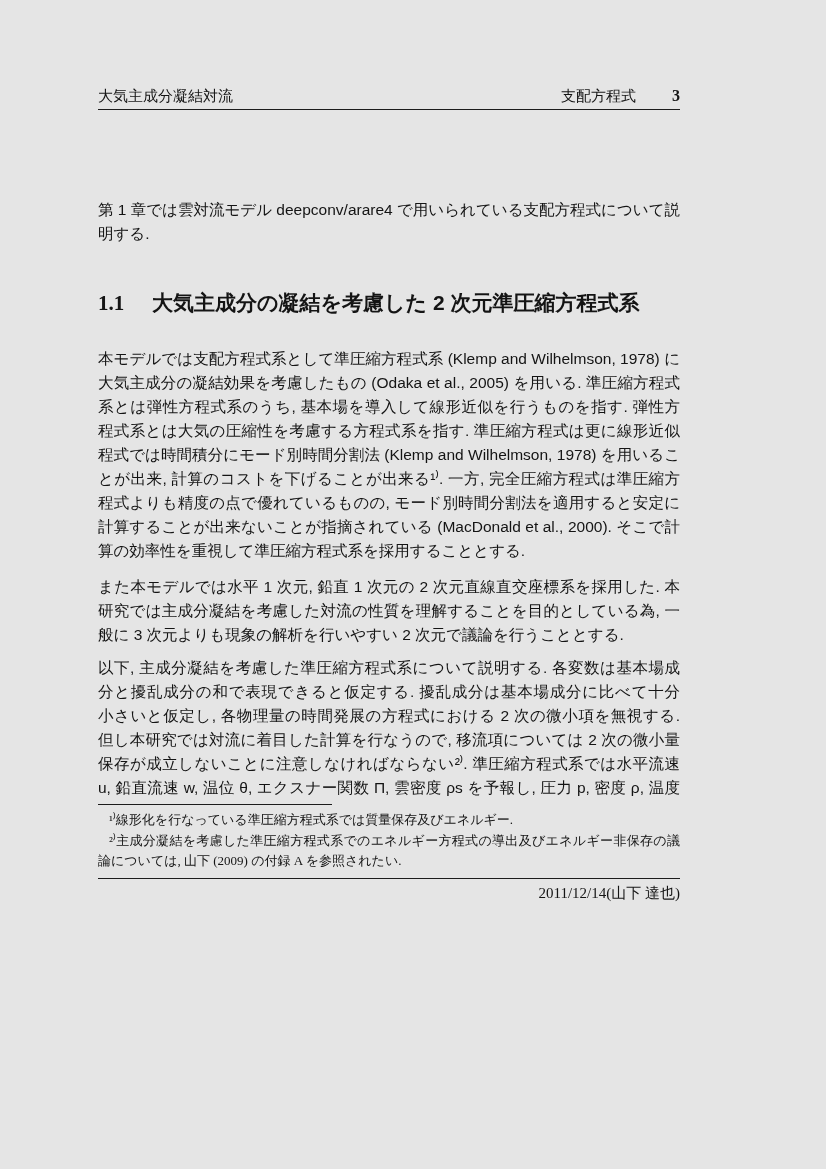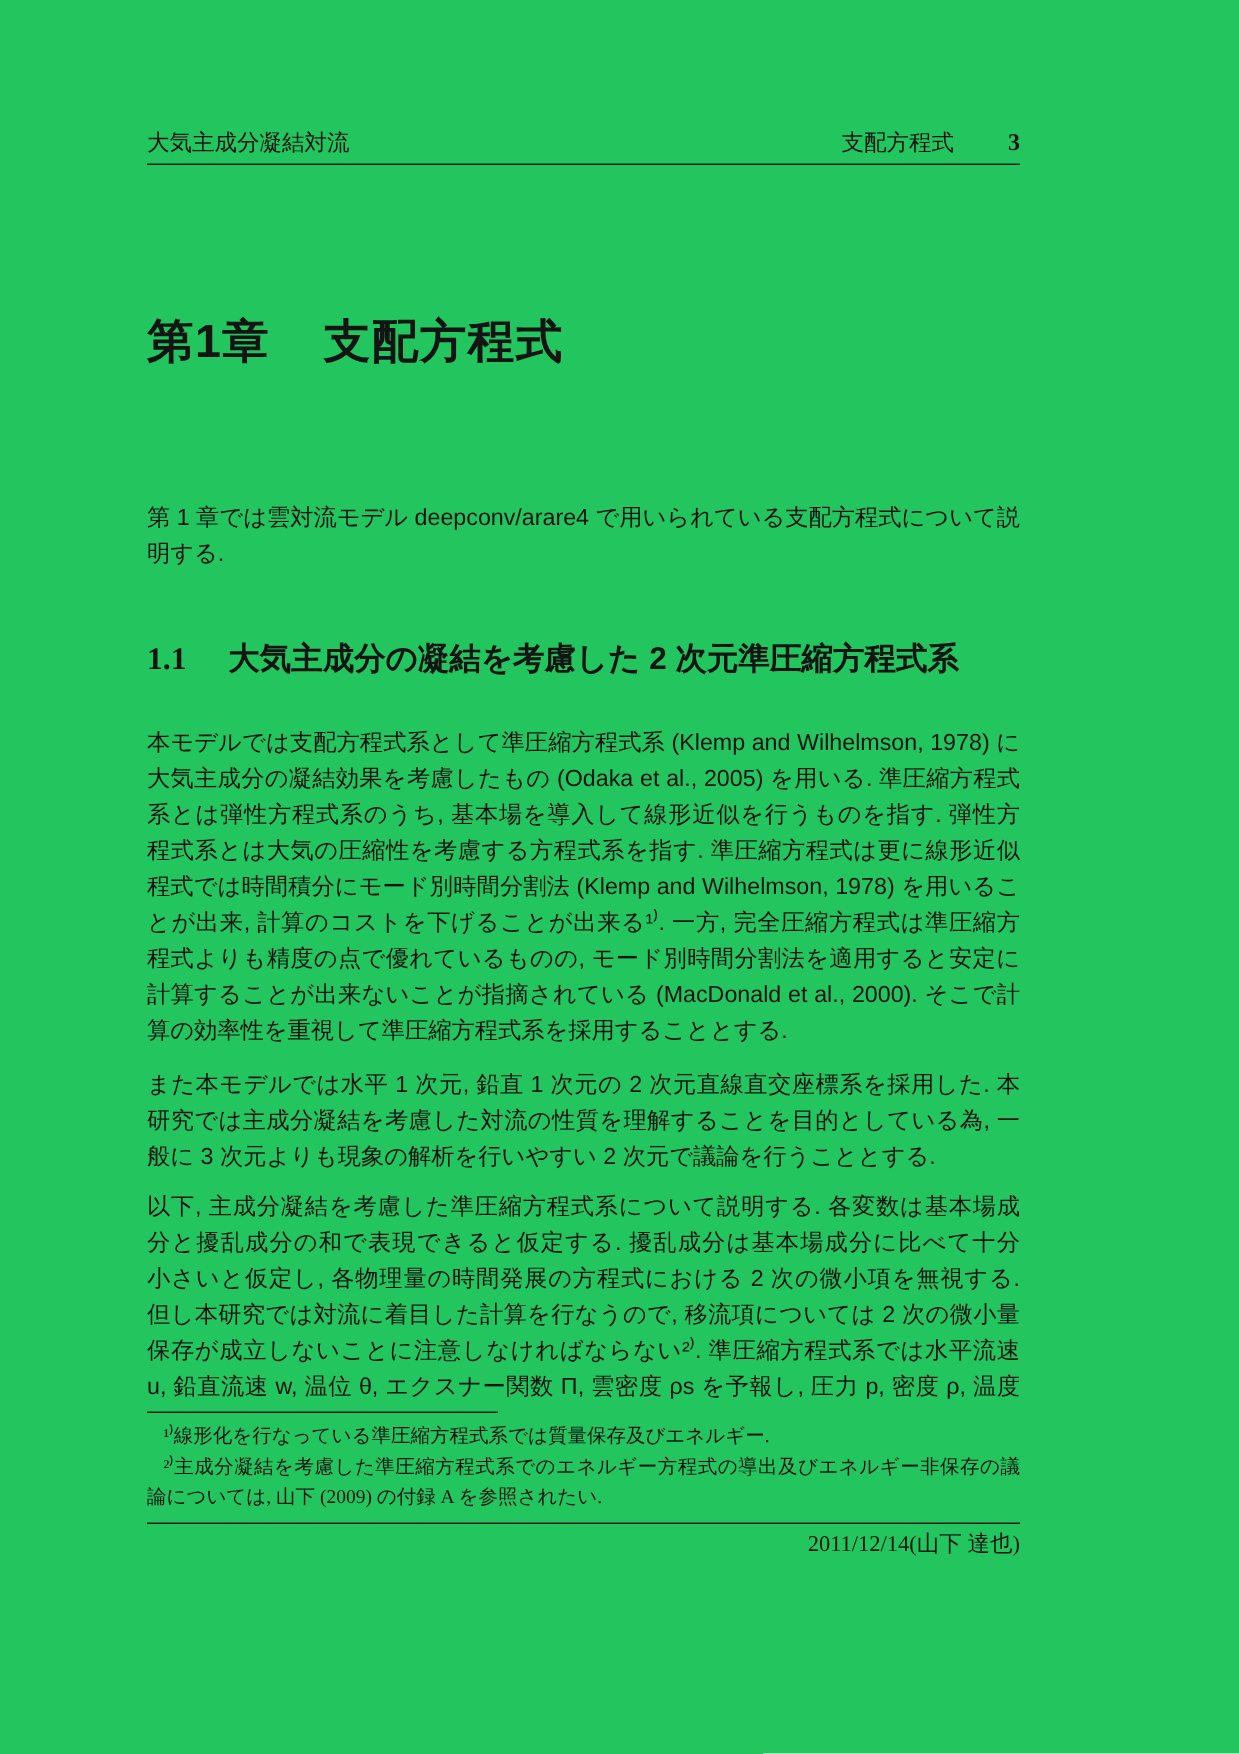--- a/index.html
+++ b/index.html
@@ -1,21 +1,21 @@
 <!DOCTYPE html>
 <html lang="ja"><head>
 <meta charset="utf-8">
 <style>
   html,body{margin:0;padding:0;background:#ffffff;}
   .page{
     position:relative;
     width:826px;height:1169px;
     box-sizing:border-box;
     padding:86px 146px 0 98px;
-    background:#22c55e;
+    background:#e5e5e5;
     color:#141414;
     overflow:hidden;
   }
   
   .header{
     display:flex;justify-content:space-between;align-items:baseline;
     font-family:"Liberation Sans",sans-serif;
     font-size:15px;
     border-bottom:1.3px solid #1c1c1c;
     padding-bottom:4px;
@@ -82,24 +82,20 @@
 <div class="page">
 
   <div class="header">
     <span>大気主成分凝結対流</span>
     <span class="header-right">
       <span>支配方程式</span>
       <span class="pagenum">3</span>
     </span>
   </div>
 
-  <h1 class="chapter">
-    <span class="chapnum">第1章</span>
-    <span>支配方程式</span>
-  </h1>
 
   <div class="body lead endleft">
       <div class="line">第 1 章では雲対流モデル deepconv/arare4 で用いられている支配方程式について説</div>
       <div class="line">明する.</div>
     </div>
 
   <h2 class="section">
     <span class="secnum">1.1</span>
     <span>大気主成分の凝結を考慮した 2 次元準圧縮方程式系</span>
   </h2>

